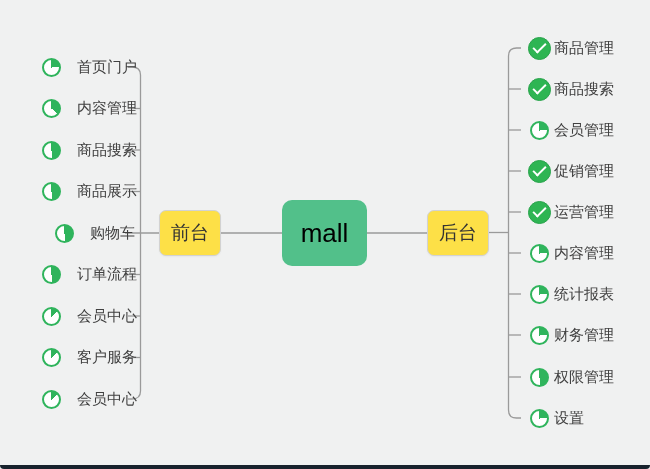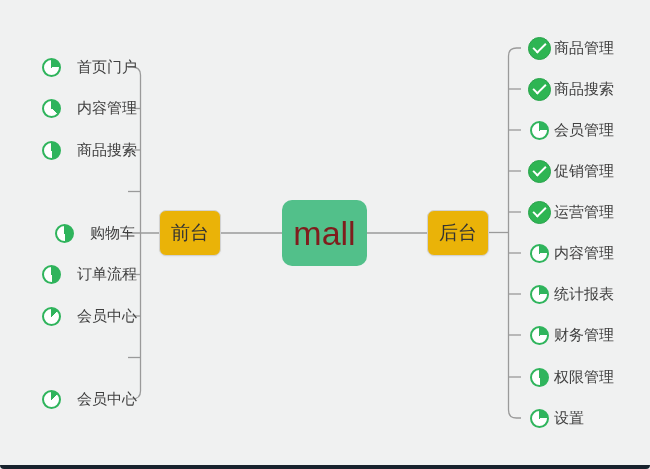--- a/index.html
+++ b/index.html
@@ -20,25 +20,25 @@
     position:absolute;left:0;bottom:0;width:650px;height:4px;
     background:#18222d;border-radius:0 0 6px 6px;
   }
   svg.wires{position:absolute;left:0;top:0;pointer-events:none;}
 
   
   .node-main{
     position:absolute;left:282px;top:200px;width:85px;height:66px;
     background:var(--green-main);border-radius:10px;
     display:flex;align-items:center;justify-content:center;
-    color:#7f1d1d;font-size:34px;cursor:default;
+    color:#000000;font-size:26px;cursor:default;
   }
   
   .node-branch{
-    position:absolute;width:62px;height:46px;background:#eab308;
+    position:absolute;width:62px;height:46px;background:#fde047;
     border:1px solid #d2d2d2;border-radius:7px;box-sizing:border-box;
     display:flex;align-items:center;justify-content:center;
     color:#333;font-size:19px;box-shadow:0 1px 2px rgba(0,0,0,0.04);
   }
   .node-front{left:159px;top:210px;}
   .node-back{left:427px;top:210px;}
 
   
   .item{
     position:absolute;height:24px;display:flex;align-items:center;
@@ -123,37 +123,49 @@
         <span class="pie" style="--p: 37.5;"></span>
       </span>
     <span class="label">内容管理</span>
   </div>
   <div class="item left" style="left:41px;top:138px">
     <span class="ic">
         <span class="pie" style="--p: 50;"></span>
       </span>
     <span class="label">商品搜索</span>
   </div>
+  <div class="item left" style="left:41px;top:179.5px">
+    <span class="ic">
+        <span class="pie" style="--p: 50;"></span>
+      </span>
+    <span class="label">商品展示</span>
+  </div>
   <div class="item left" style="left:41px;top:262.5px">
     <span class="ic">
         <span class="pie" style="--p: 50;"></span>
       </span>
     <span class="label">订单流程</span>
   </div>
   <div class="item left" style="left:54px;top:221px">
     <span class="ic">
         <span class="pie" style="--p: 50;"></span>
       </span>
     <span class="label">购物车</span>
   </div>
   <div class="item left" style="left:41px;top:304px">
     <span class="ic">
         <span class="pie" style="--p: 12.5;"></span>
       </span>
     <span class="label">会员中心</span>
+  </div>
+  <div class="item left" style="left:41px;top:345.5px">
+    <span class="ic">
+        <span class="pie" style="--p: 12.5;"></span>
+      </span>
+    <span class="label">客户服务</span>
   </div>
   <div class="item left" style="left:41px;top:387px">
     <span class="ic">
         <span class="pie" style="--p: 12.5;"></span>
       </span>
     <span class="label">会员中心</span>
   </div>
 
   <div class="item right" style="left:527px;top:36px">
     <span class="ic">

